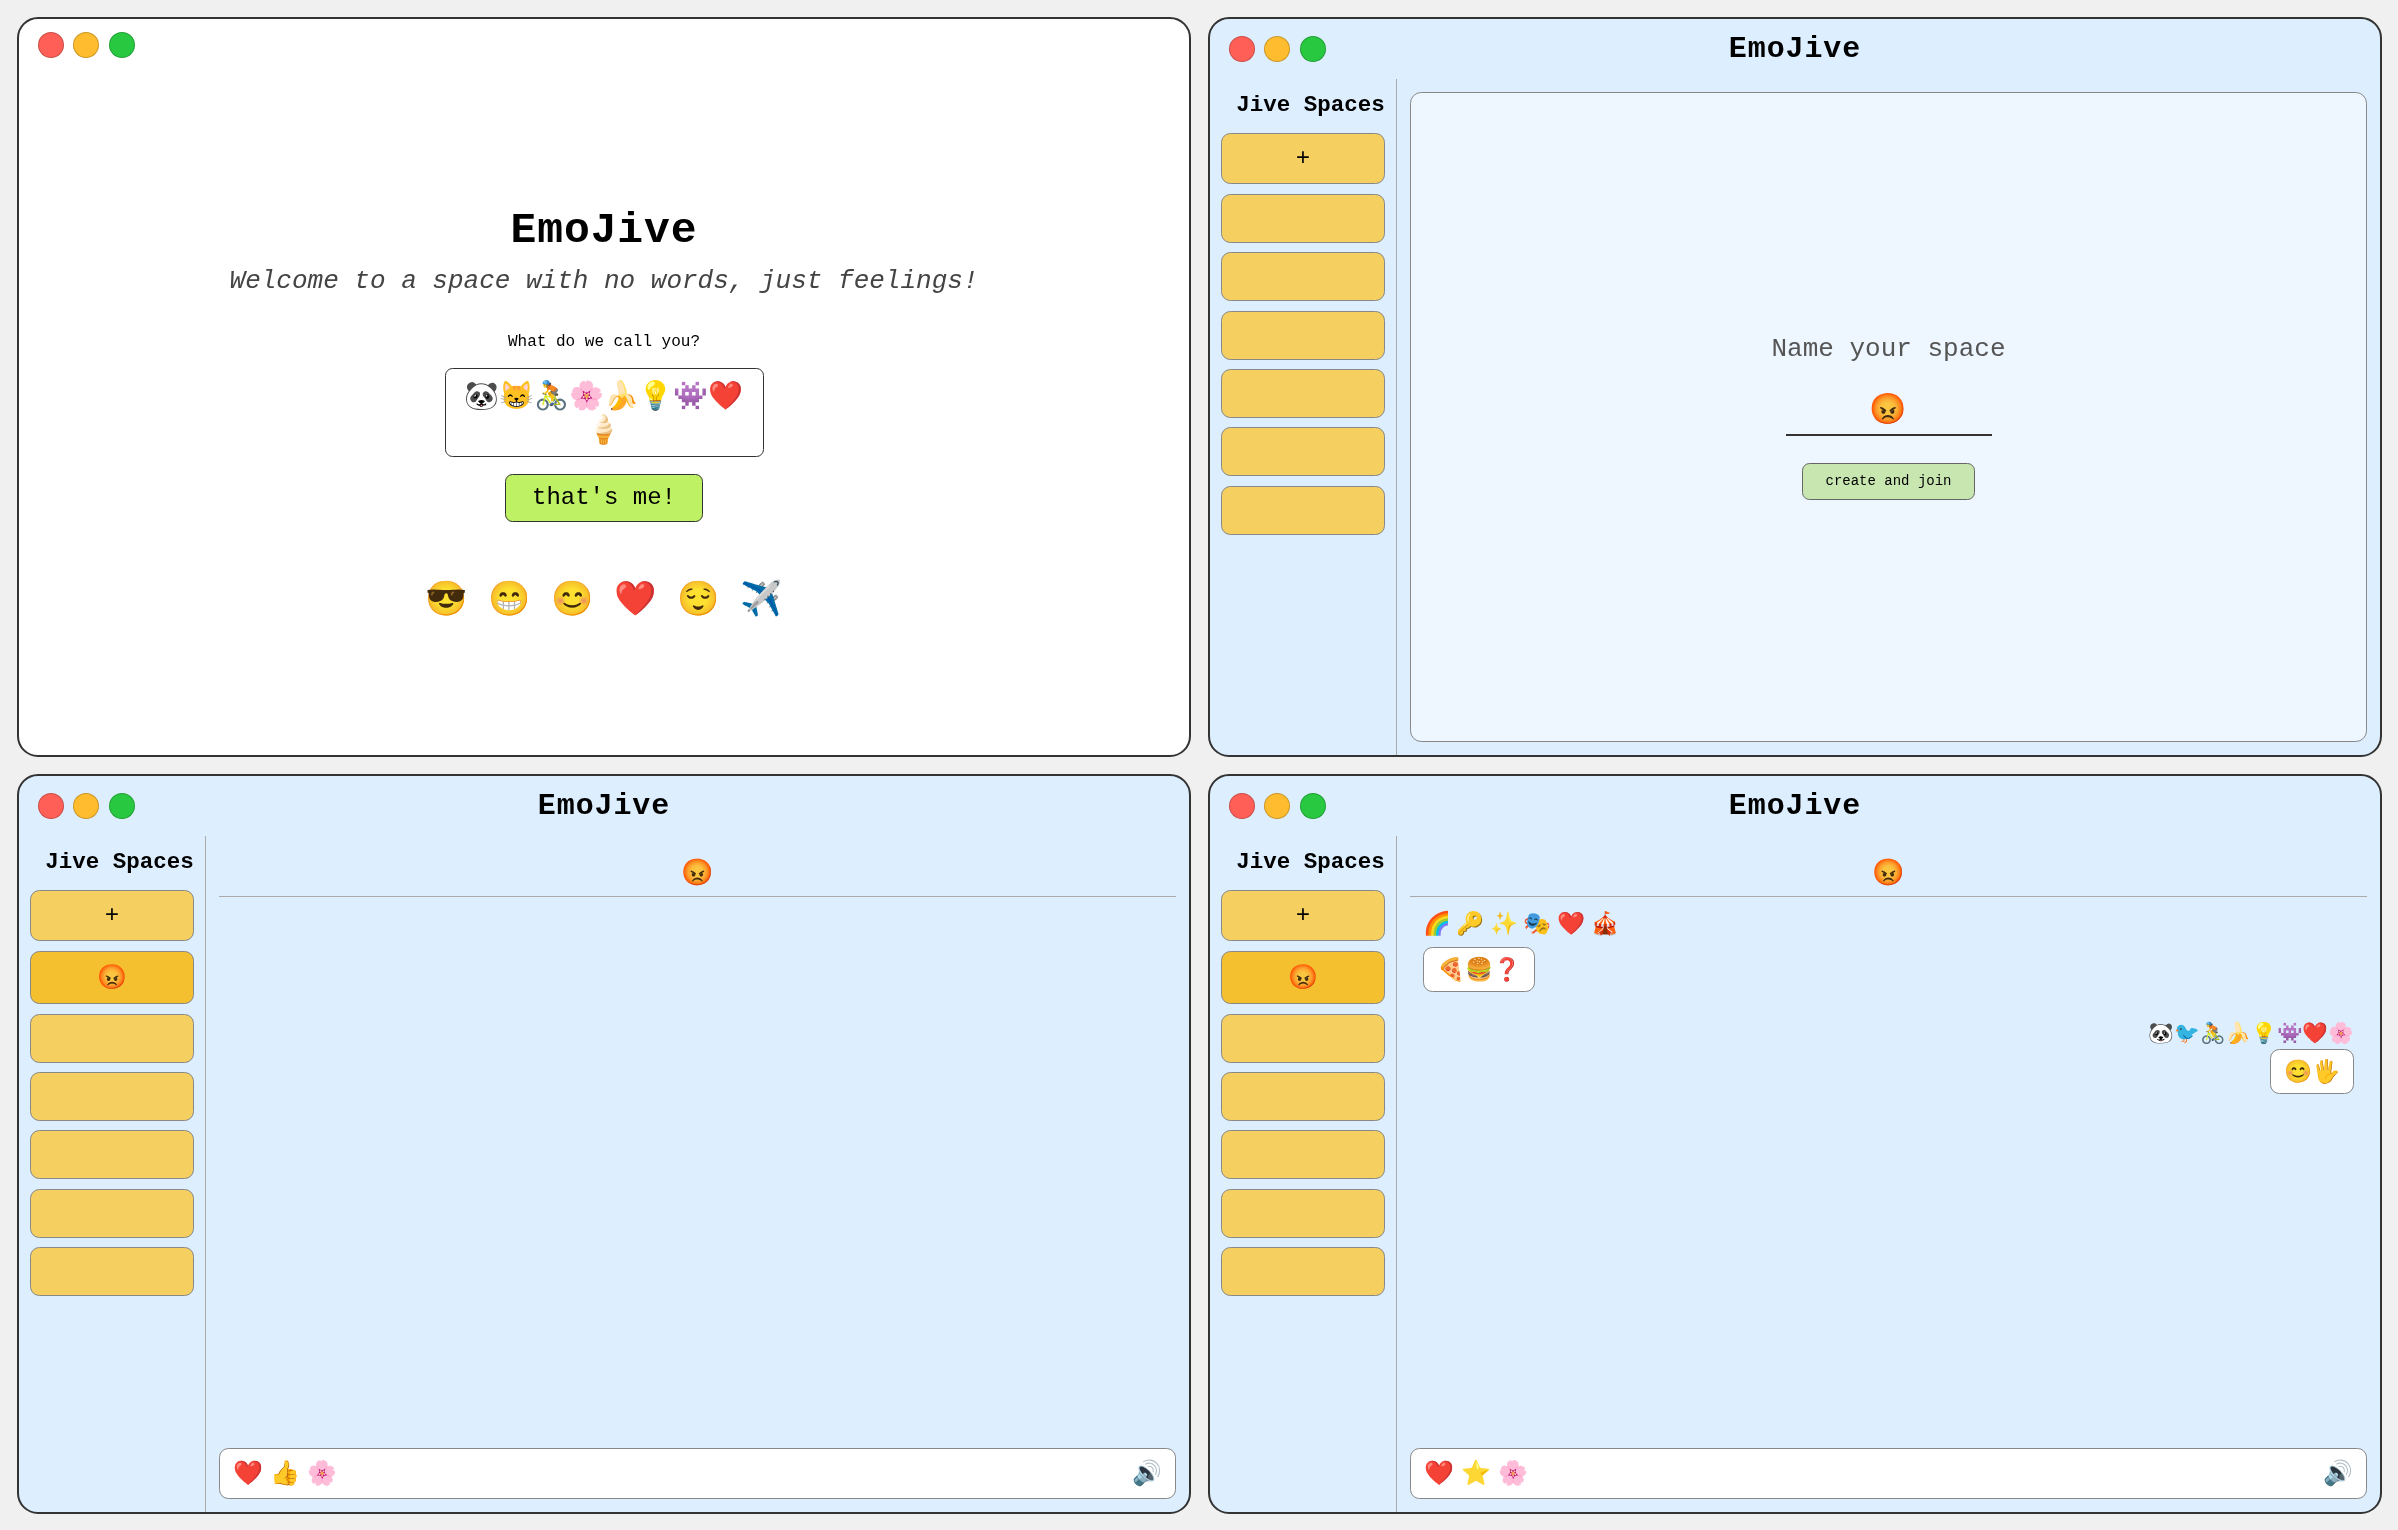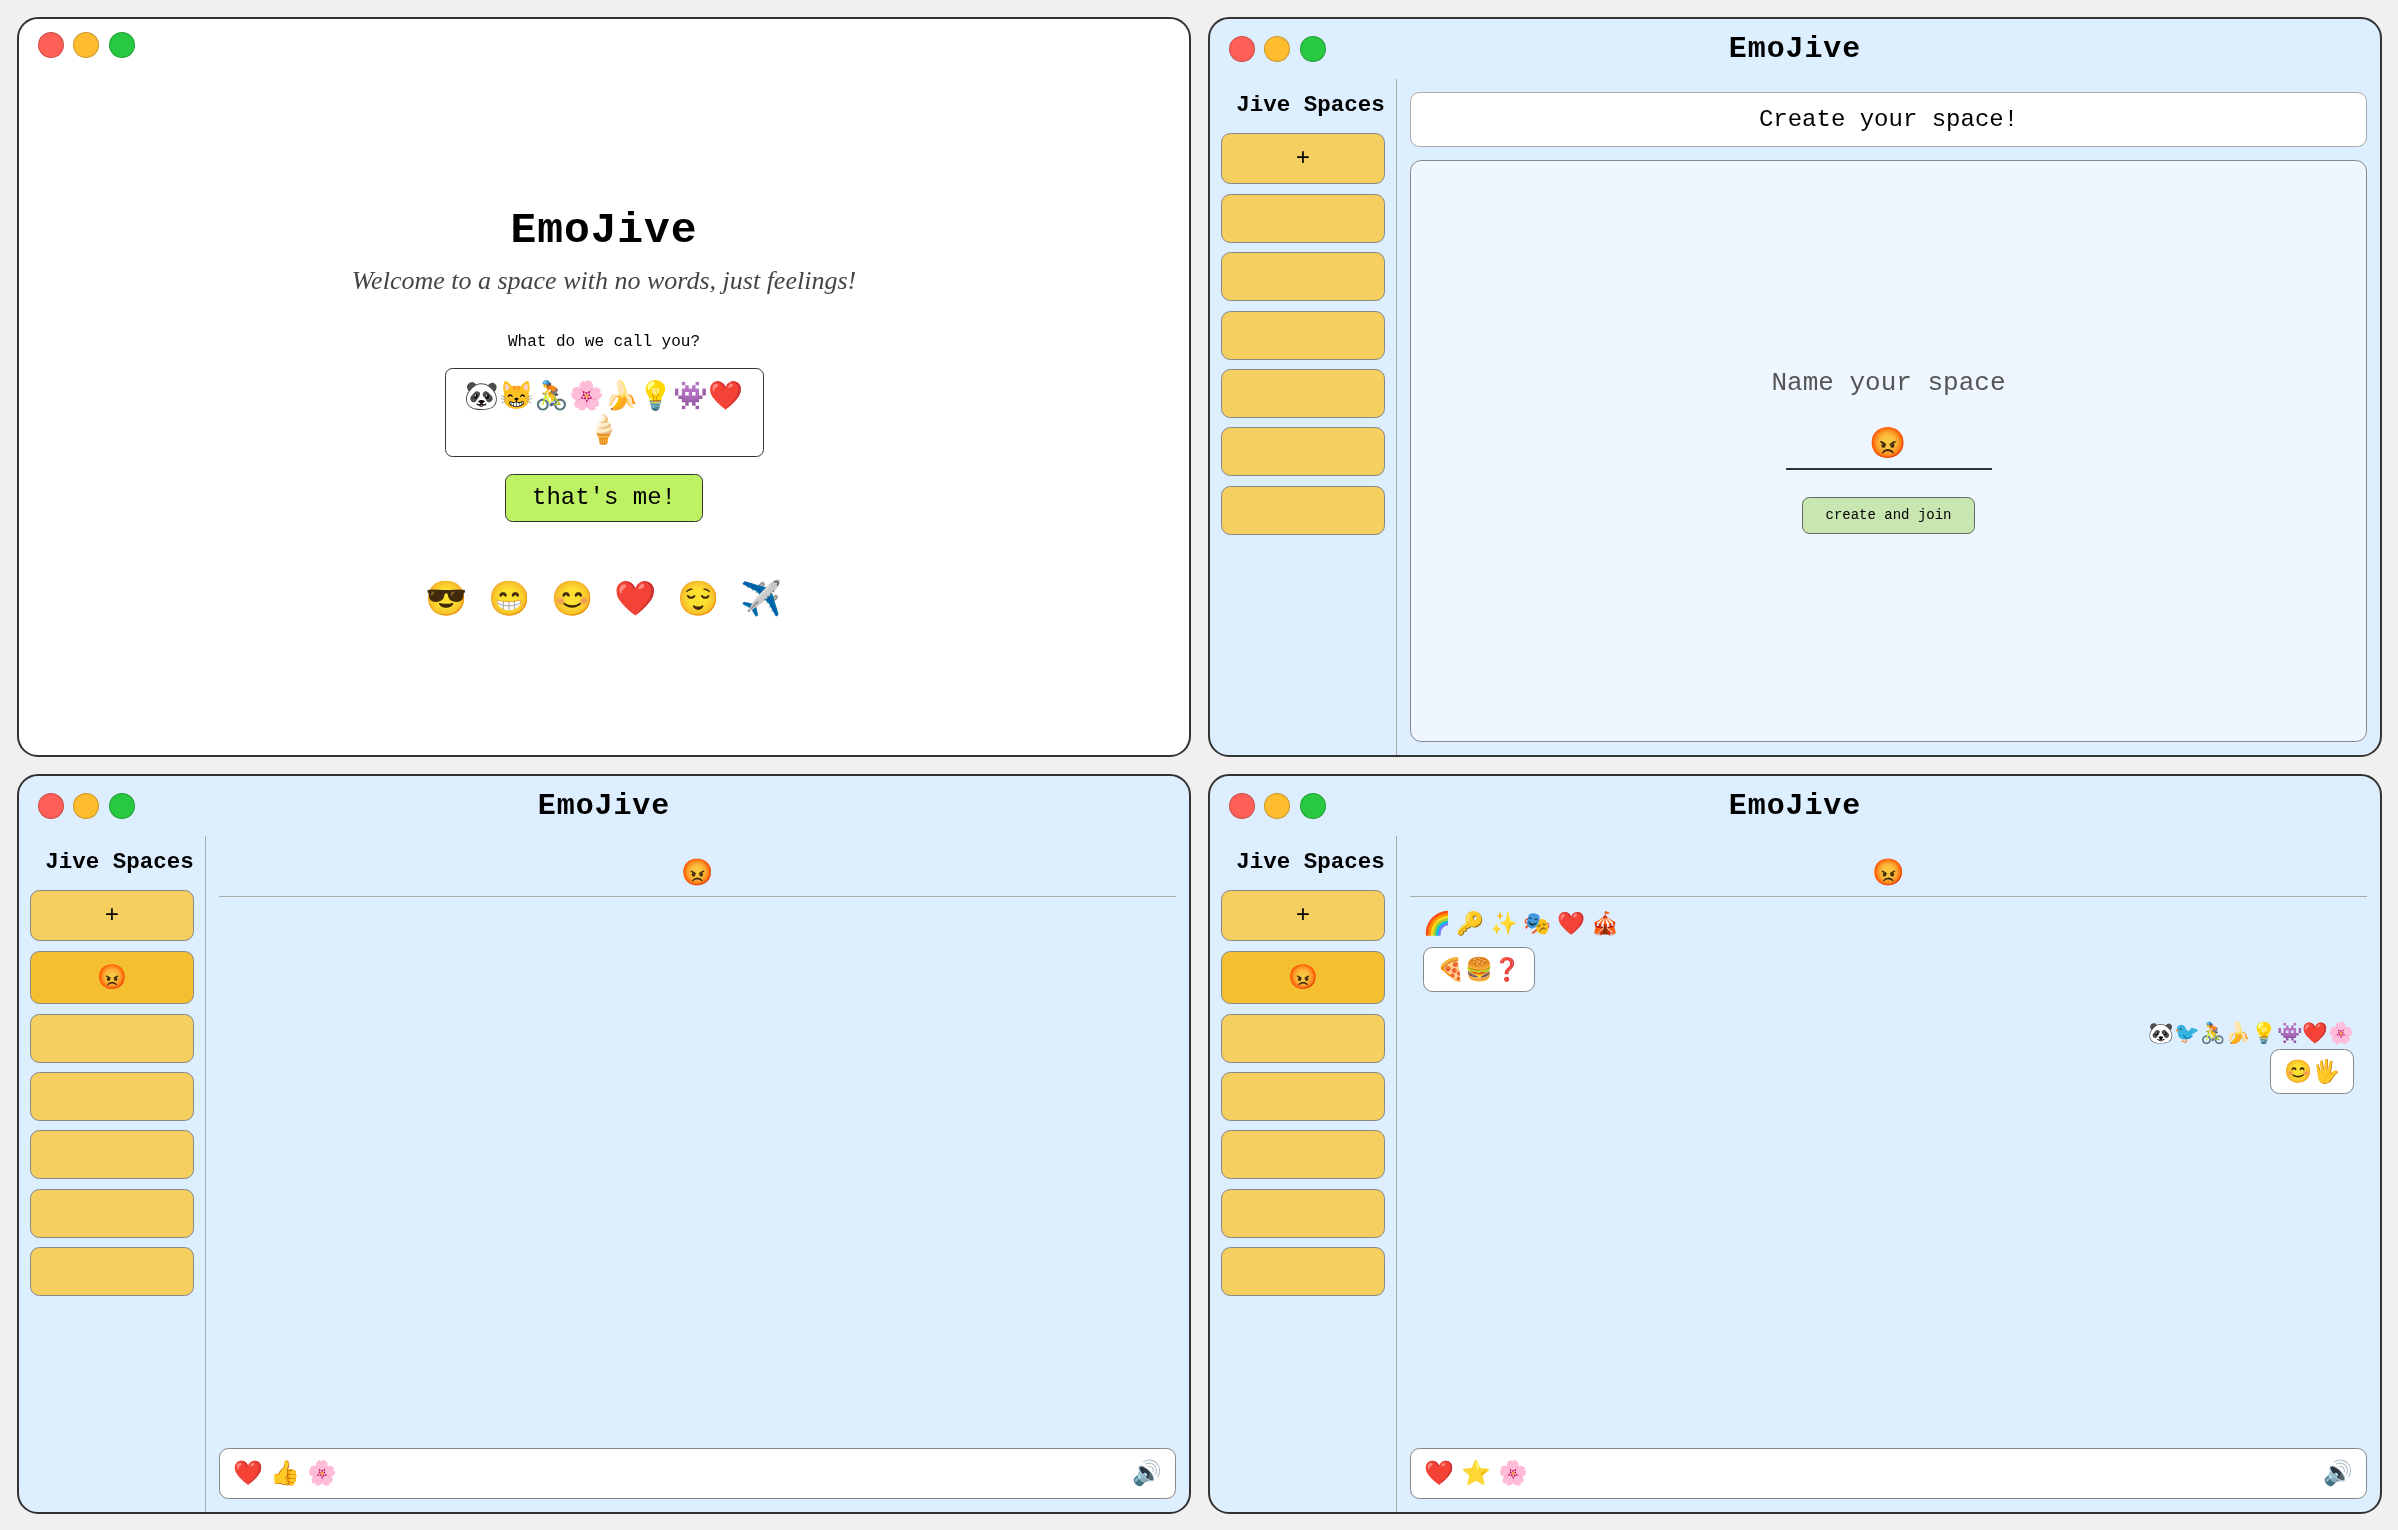--- a/index.html
+++ b/index.html
@@ -81,21 +81,20 @@
       font-weight: bold;
       margin-bottom: 11.2px;
       letter-spacing: 0.9px;
     }
 
     .win1-subtitle {
       font-size: 26px;
       color: #444;
       margin-bottom: 37px;
       font-style: italic;
-      font-family: Liberation Serif, serif;
     }
 
     .win1-prompt {
       font-size: 16px;
       margin-bottom: 17px;
     }
 
     .win1-input-box {
       border: 1.9px solid #333;
       border-radius: 7.5px;
@@ -345,21 +344,20 @@
       <div class="sidebar-title">Jive Spaces</div>
       <button class="sidebar-btn">+</button>
       <button class="sidebar-btn"></button>
       <button class="sidebar-btn"></button>
       <button class="sidebar-btn"></button>
       <button class="sidebar-btn"></button>
       <button class="sidebar-btn"></button>
       <button class="sidebar-btn"></button>
     </div>
     <div class="main-area">
-      <div class="create-space-header">Create your space!</div>
       <div class="create-space-box">
         <div class="name-space-label">Name your space</div>
         <div class="name-input-line">
           <span class="name-input-emoji">😡</span>
           <div class="name-underline"></div>
         </div>
         <button class="create-join-btn">create and join</button>
       </div>
     </div>
   </div>

